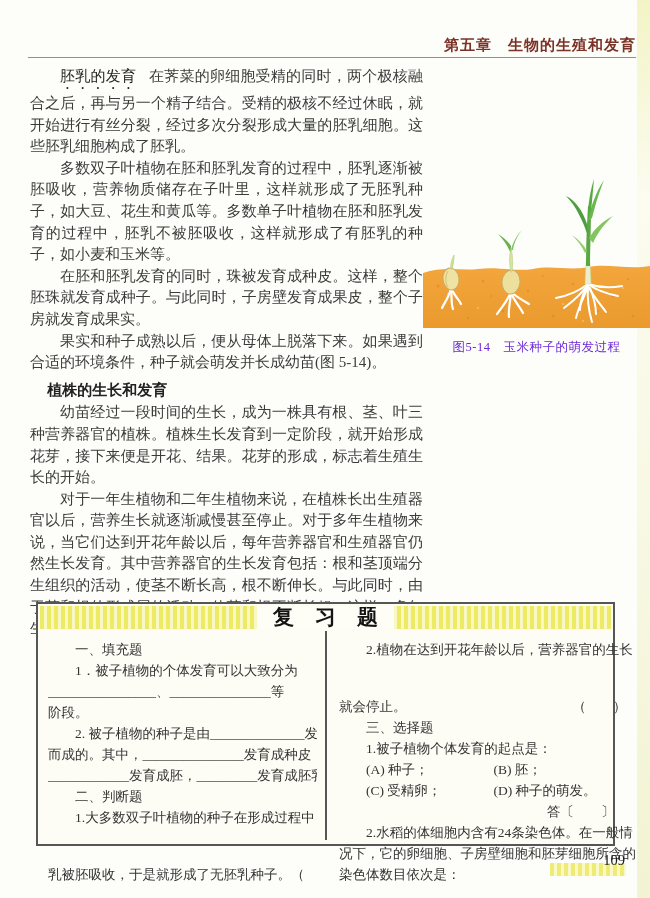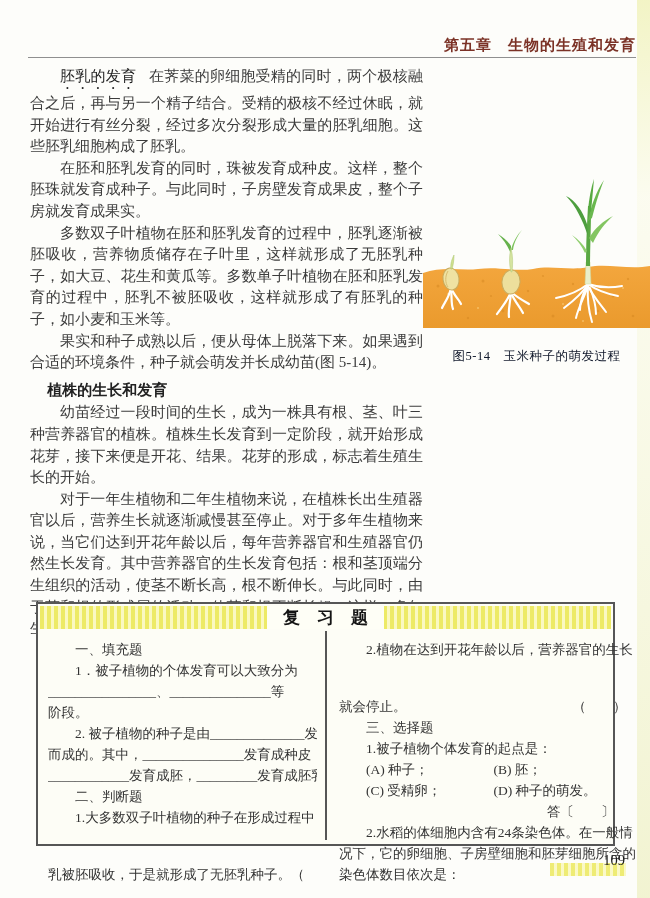--- a/index.html
+++ b/index.html
@@ -33,35 +33,35 @@
     -webkit-text-emphasis:filled dot; -webkit-text-emphasis-position:under right;
     text-emphasis:filled dot; text-emphasis-position:under right;
   }
   .section-heading {
     font-size:15px; font-weight:bold; color:#222;
     margin:6px 0 1px 0; text-indent:1.15em;
   }
   
   .figure { position:absolute; left:423px; top:176px; width:227px; }
   .figure figcaption {
-    margin-top:16px; font-size:12.5px; color:#0f172a; text-align:center;
+    margin-top:7px; font-size:12.5px; color:#6d28d9; text-align:center;
     letter-spacing:.5px;
   }
   
   .review-box {
     position:absolute; left:36px; top:602px; width:579px; height:244px;
     border:2px solid #565656; box-sizing:border-box; background:#fdfdf6;
   }
   .stripes {
     background:repeating-linear-gradient(90deg,#edea66 0px,#edea66 4px,#faf8c2 4px,#faf8c2 7px);
   }
   .review-header { margin:2px; height:23px; text-align:center; }
   .review-title {
     display:inline-block; background:#fefef6; padding:0 16px;
-    font-size:17px; font-weight:bold; line-height:23px; color:#141414;
+    font-size:21px; font-weight:bold; line-height:23px; color:#141414;
   }
   .review-cols { display:flex; height:calc(100% - 31px); }
   .col {
     box-sizing:border-box; padding:8px 8px 0 10px;
     font-size:13.5px; line-height:21px; color:#333;
   }
   .col-left { width:289px; border-right:2px solid #565656; }
   .col-right { flex:1; padding-left:12px; padding-right:10px; }
   .ln { height:21px; white-space:nowrap; overflow:hidden; }
   .ind { text-indent:2em; }
@@ -80,22 +80,22 @@
 </head>
 <body>
 
 <div class="edge-tint"></div>
 
 <div class="chapter">第五章　生物的生殖和发育</div>
 <div class="rule"></div>
 
 <div class="main">
   <p><span class="lead">胚乳的发育</span><span>在荠菜的卵细胞受精的同时，两个极核融合之后，再与另一个精子结合。受精的极核不经过休眠，就开始进行有丝分裂，经过多次分裂形成大量的胚乳细胞。这些胚乳细胞构成了胚乳。</span></p>
+  <p>多数双子叶植物在胚和胚乳发育的过程中，胚乳逐渐被胚吸收，营养物质储存在子叶里，这样就形成了无胚乳种子，如大豆、花生和黄瓜等。多数单子叶植物在胚和胚乳发育的过程中，胚乳不被胚吸收，这样就形成了有胚乳的种子，如小麦和玉米等。</p>
   <p>在胚和胚乳发育的同时，珠被发育成种皮。这样，整个胚珠就发育成种子。与此同时，子房壁发育成果皮，整个子房就发育成果实。</p>
-  <p>多数双子叶植物在胚和胚乳发育的过程中，胚乳逐渐被胚吸收，营养物质储存在子叶里，这样就形成了无胚乳种子，如大豆、花生和黄瓜等。多数单子叶植物在胚和胚乳发育的过程中，胚乳不被胚吸收，这样就形成了有胚乳的种子，如小麦和玉米等。</p>
   <p>果实和种子成熟以后，便从母体上脱落下来。如果遇到合适的环境条件，种子就会萌发并长成幼苗(图 5-14)。</p>
   <h3 class="section-heading">植株的生长和发育</h3>
   <p>幼苗经过一段时间的生长，成为一株具有根、茎、叶三种营养器官的植株。植株生长发育到一定阶段，就开始形成花芽，接下来便是开花、结果。花芽的形成，标志着生殖生长的开始。</p>
   <p>对于一年生植物和二年生植物来说，在植株长出生殖器官以后，营养生长就逐渐减慢甚至停止。对于多年生植物来说，当它们达到开花年龄以后，每年营养器官和生殖器官仍然生长发育。其中营养器官的生长发育包括：根和茎顶端分生组织的活动，使茎不断长高，根不断伸长。与此同时，由于茎和根的形成层的活动，使茎和根不断长粗。这样，多年生植物就逐年长大。</p>
 </div>
 
 <figure class="figure" style="margin:0">
   <svg width="227" height="152" viewBox="0 0 227 152">
     <defs>
       <linearGradient id="soilg" x1="0" y1="0" x2="0" y2="1">

